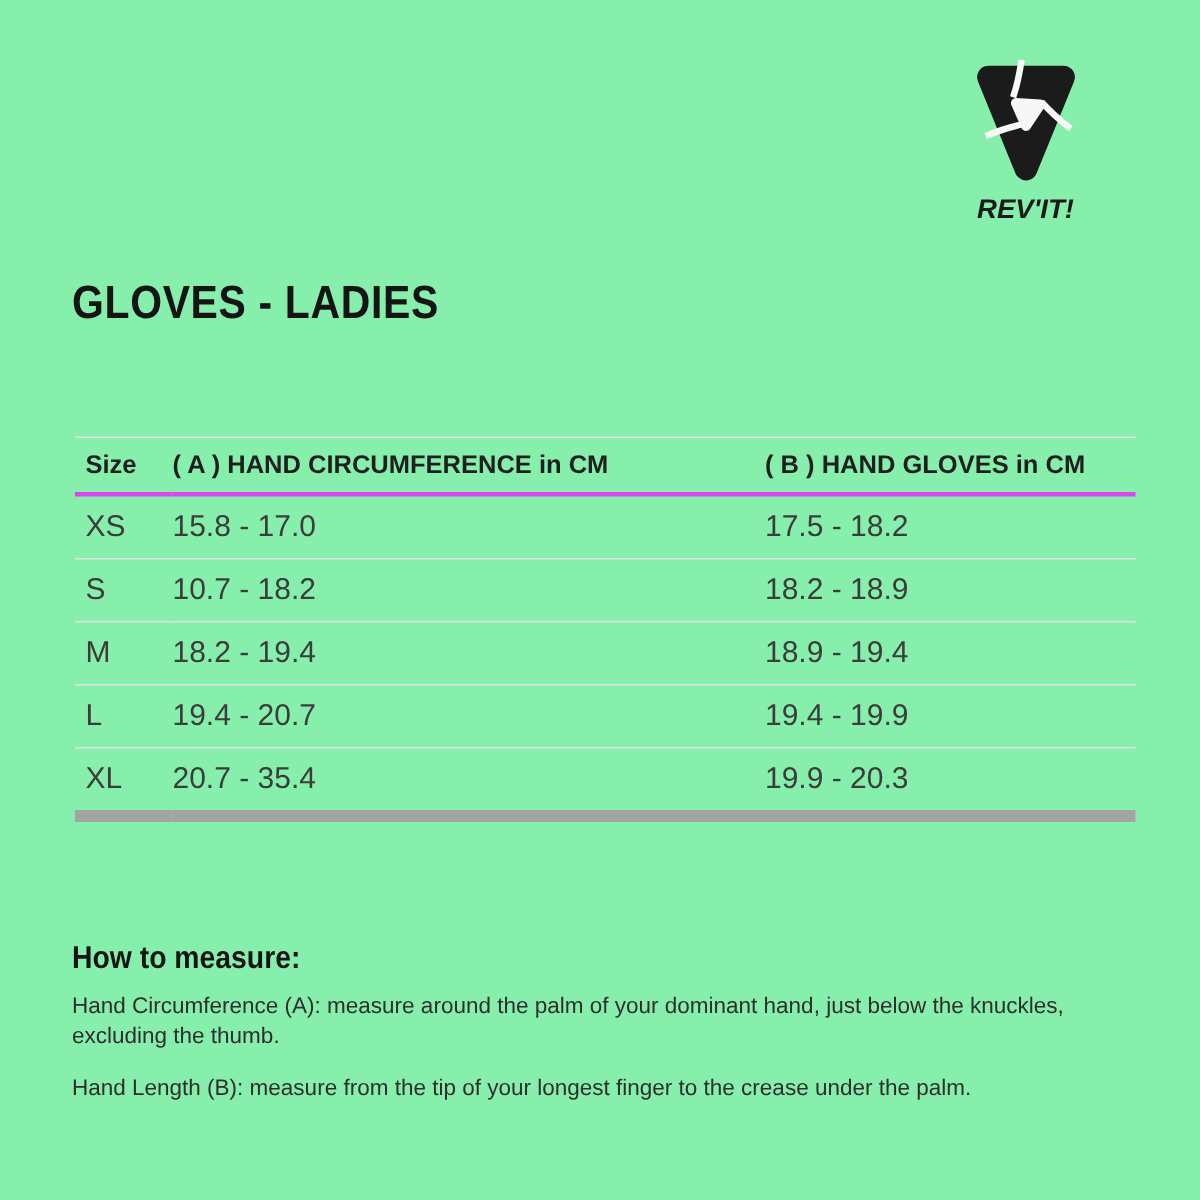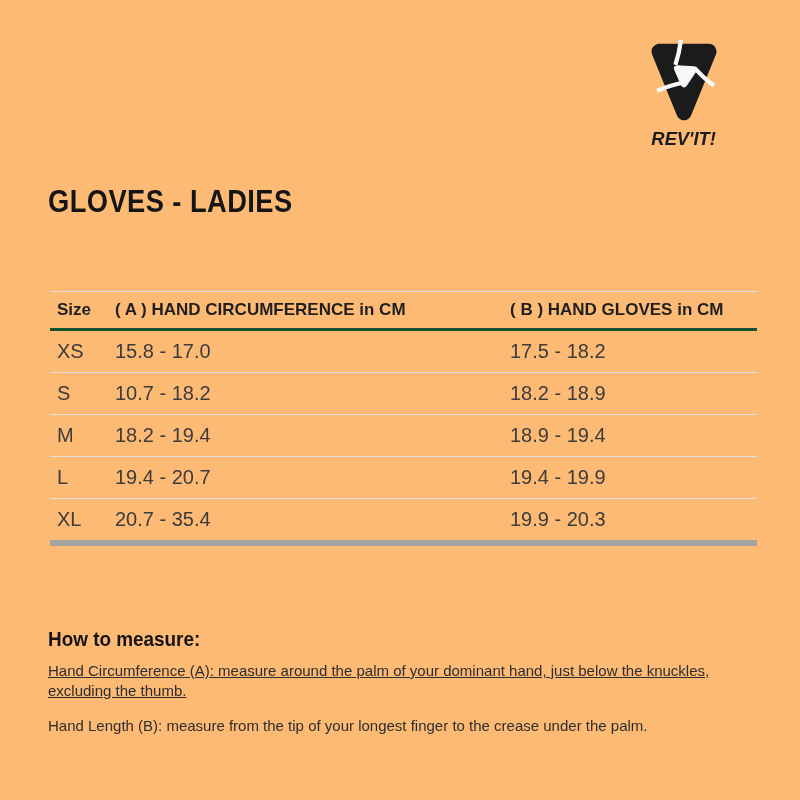--- a/index.html
+++ b/index.html
@@ -5,21 +5,21 @@
   html, body {
     margin: 0;
     padding: 0;
     background: #f7f7f7;
     font-family: "Liberation Sans", sans-serif;
   }
   .page {
     position: relative;
     width: 800px;
     height: 800px;
-    background: #fdba74;
+    background: #86efac;
     overflow: hidden;
   }
 
   
   .logo {
     position: absolute;
     left: 633px;
     top: 40px;
     width: 102px;
     text-align: center;
@@ -59,38 +59,38 @@
     top: 291px;
     width: 707px;
     border-collapse: collapse;
     table-layout: fixed;
   }
   .size-table col.c-size { width: 65px; }
   .size-table col.c-circ { width: 395px; }
   .size-table col.c-len  { width: 247px; }
   .size-table th {
     border-top: 1px solid #e0e0e0;
-    border-bottom: 3px solid #14532d;
+    border-bottom: 3px solid #d946ef;
     font-size: 17px;
     font-weight: bold;
     color: #1f1f1f;
     text-align: left;
     padding: 8px 0;
     white-space: nowrap;
   }
   .size-table td {
     font-size: 20px;
     color: #3c3c3c;
     text-align: left;
     padding: 9px 0;
     border-bottom: 1px solid #e0e0e0;
     white-space: nowrap;
   }
   .size-table .first-col { padding-left: 7px; }
-  .size-table tbody tr:last-child td { border-bottom: 6px solid #a3a3a3; }
+  .size-table tbody tr:last-child td { border-bottom: 8px solid #a3a3a3; }
 
   
   .htm {
     position: absolute;
     left: 48px;
     top: 627px;
     width: 700px;
   }
   .htm-heading {
     margin: 0 0 10px 0;
@@ -101,21 +101,21 @@
     transform-origin: left center;
     white-space: nowrap;
   }
   .htm-p {
     margin: 0;
     font-size: 15px;
     line-height: 20px;
     color: #2e2e2e;
   }
   .htm-p + .htm-p { margin-top: 15px; }
-  .htm-line { display: block; text-decoration: underline; }
+  .htm-line { display: block; }
 </style>
 </head>
 <body>
 
 <div class="page">
 
   <div class="logo">
     <svg class="logo-icon" width="98" height="86" viewBox="0 0 100 90" aria-hidden="true">
 
       <path d="M 23.9 12 L 76.1 12 L 50 76 Z" fill="#1b1b1b" stroke="#1b1b1b" stroke-width="16" stroke-linejoin="round"></path>

